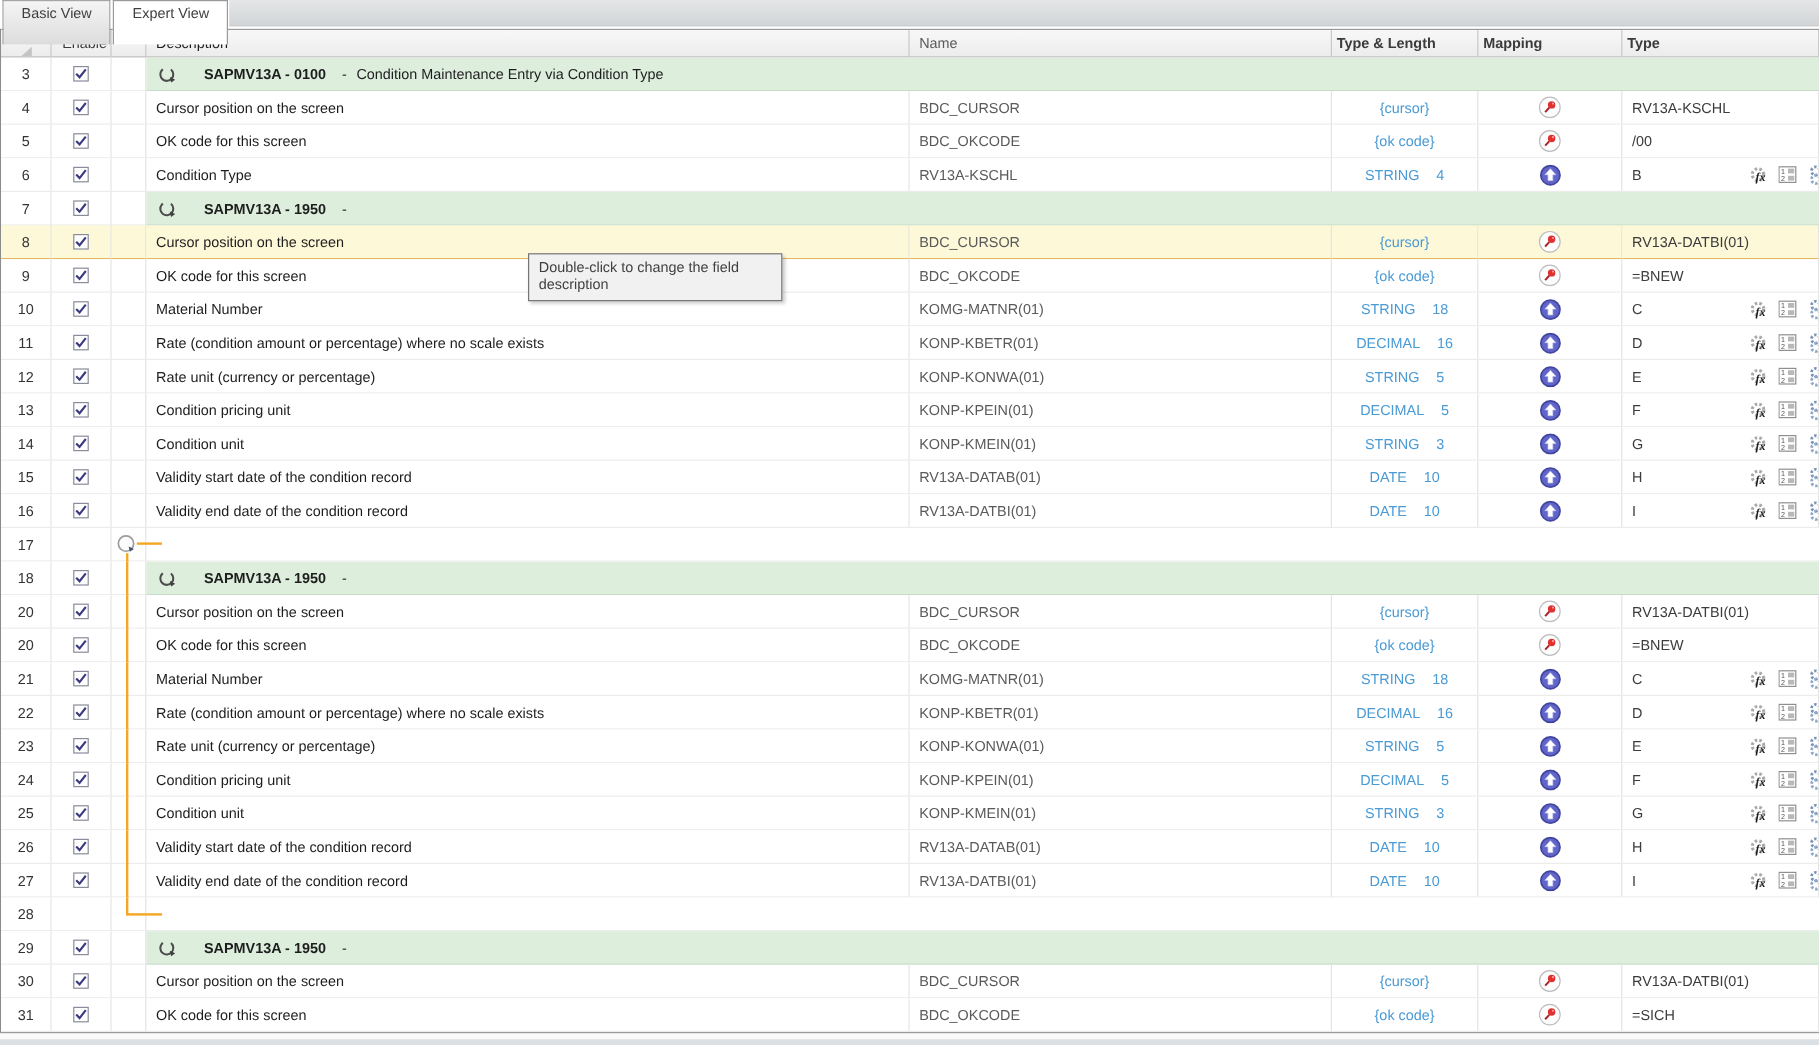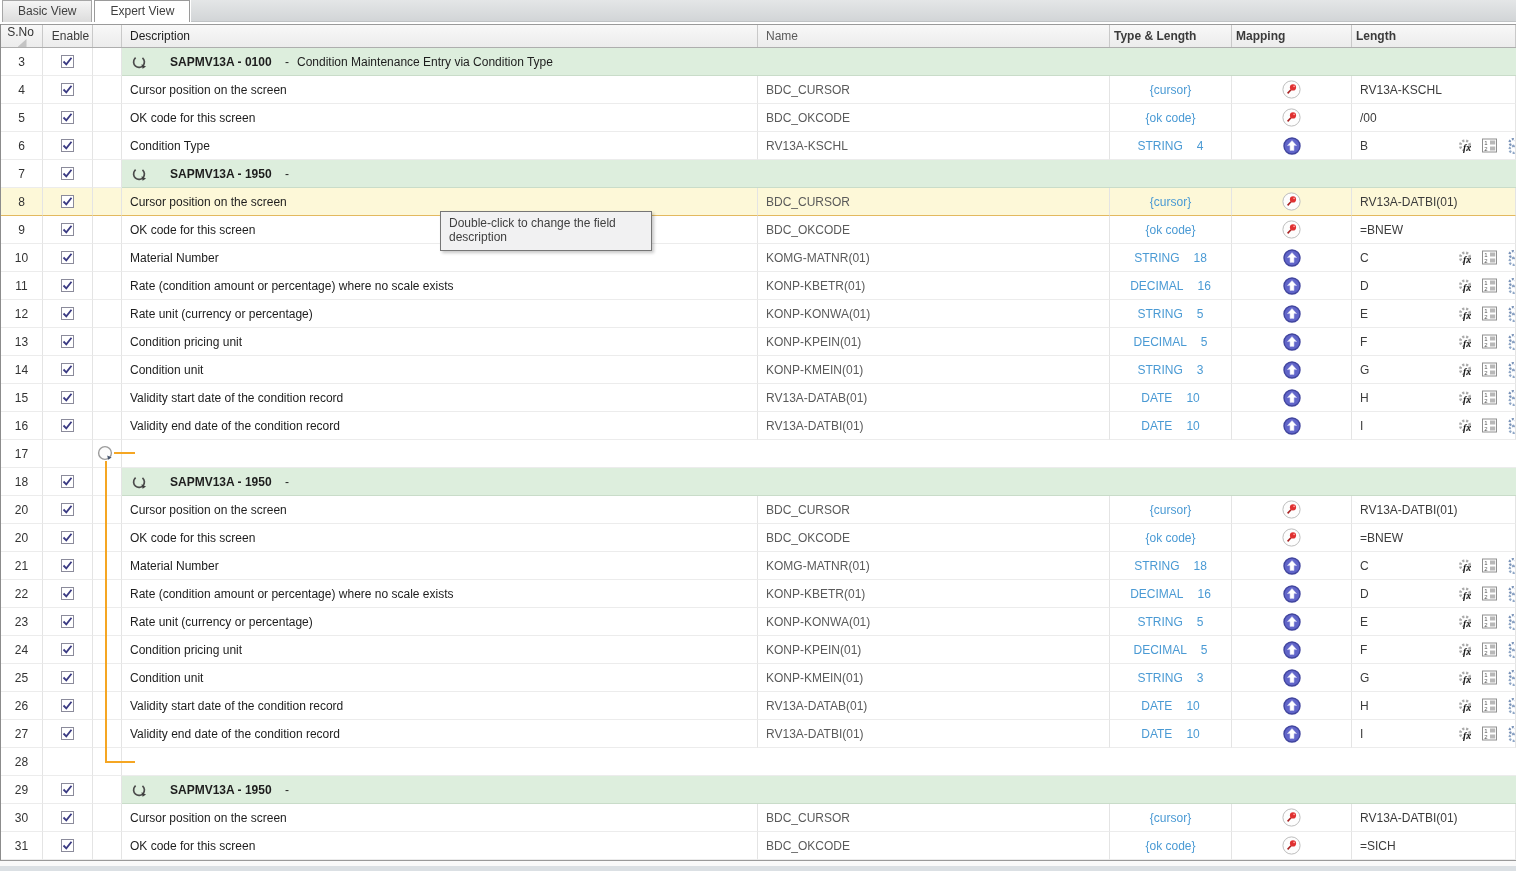--- a/index.html
+++ b/index.html
@@ -5,21 +5,21 @@
   * { margin:0; padding:0; box-sizing:border-box; }
   html,body { background:#fff; }
   .app {
     position:relative; width:1516px; height:871px; overflow:hidden;
     font-family:"Liberation Sans", sans-serif; font-size:12px; color:#3c3c3c;
     background:#fff;
   }
   
   .tabbar { position:relative; height:22px; display:flex; align-items:stretch; }
   .tab {
-    height:22px; padding:3px 15px 0 15px; border:1px solid #a6a6a6; border-bottom:none;
+    height:37px; padding:3px 15px 0 15px; border:1px solid #a6a6a6; border-bottom:none;
     background:linear-gradient(#f5f5f5,#dcdcdc); color:#3f3f3f; cursor:default;
     margin-left:2px; white-space:nowrap;
   }
   .tab.active { background:#fff; border-color:#9a9a9a; position:relative; z-index:2; }
   .tab-filler { flex:1; margin-left:1px; background:linear-gradient(#e4e6e7,#d2d5d7); border-bottom:1px solid #c0c3c5; }
   .tab-gap { height:2px; background:#fff; }
 
   
   .grid { border-left:1px solid #8c8c8c; width:1516px; }
   .grid-header, .row {
@@ -129,21 +129,21 @@
       <div class="hcell c-name">
           <span>Name</span>
         </div>
       <div class="hcell center">
           <span>Type &amp; Length</span>
         </div>
       <div class="hcell center">
           <span>Mapping</span>
         </div>
       <div class="hcell center">
-          <span>Length</span>
+          <span>Type</span>
         </div>
     </div>
     <div id="grid-body">
         <div class="row screen">
           <div class="cell c-sno">3</div>
           <div class="cell c-enable">
             <span class="cb">
       <svg width="11" height="11" viewBox="0 0 11 11">
                 <polyline points="1.5,5.5 4.3,8.4 9.5,1.8" fill="none" stroke="#3a3a83" stroke-width="1.8"></polyline>
               </svg>

